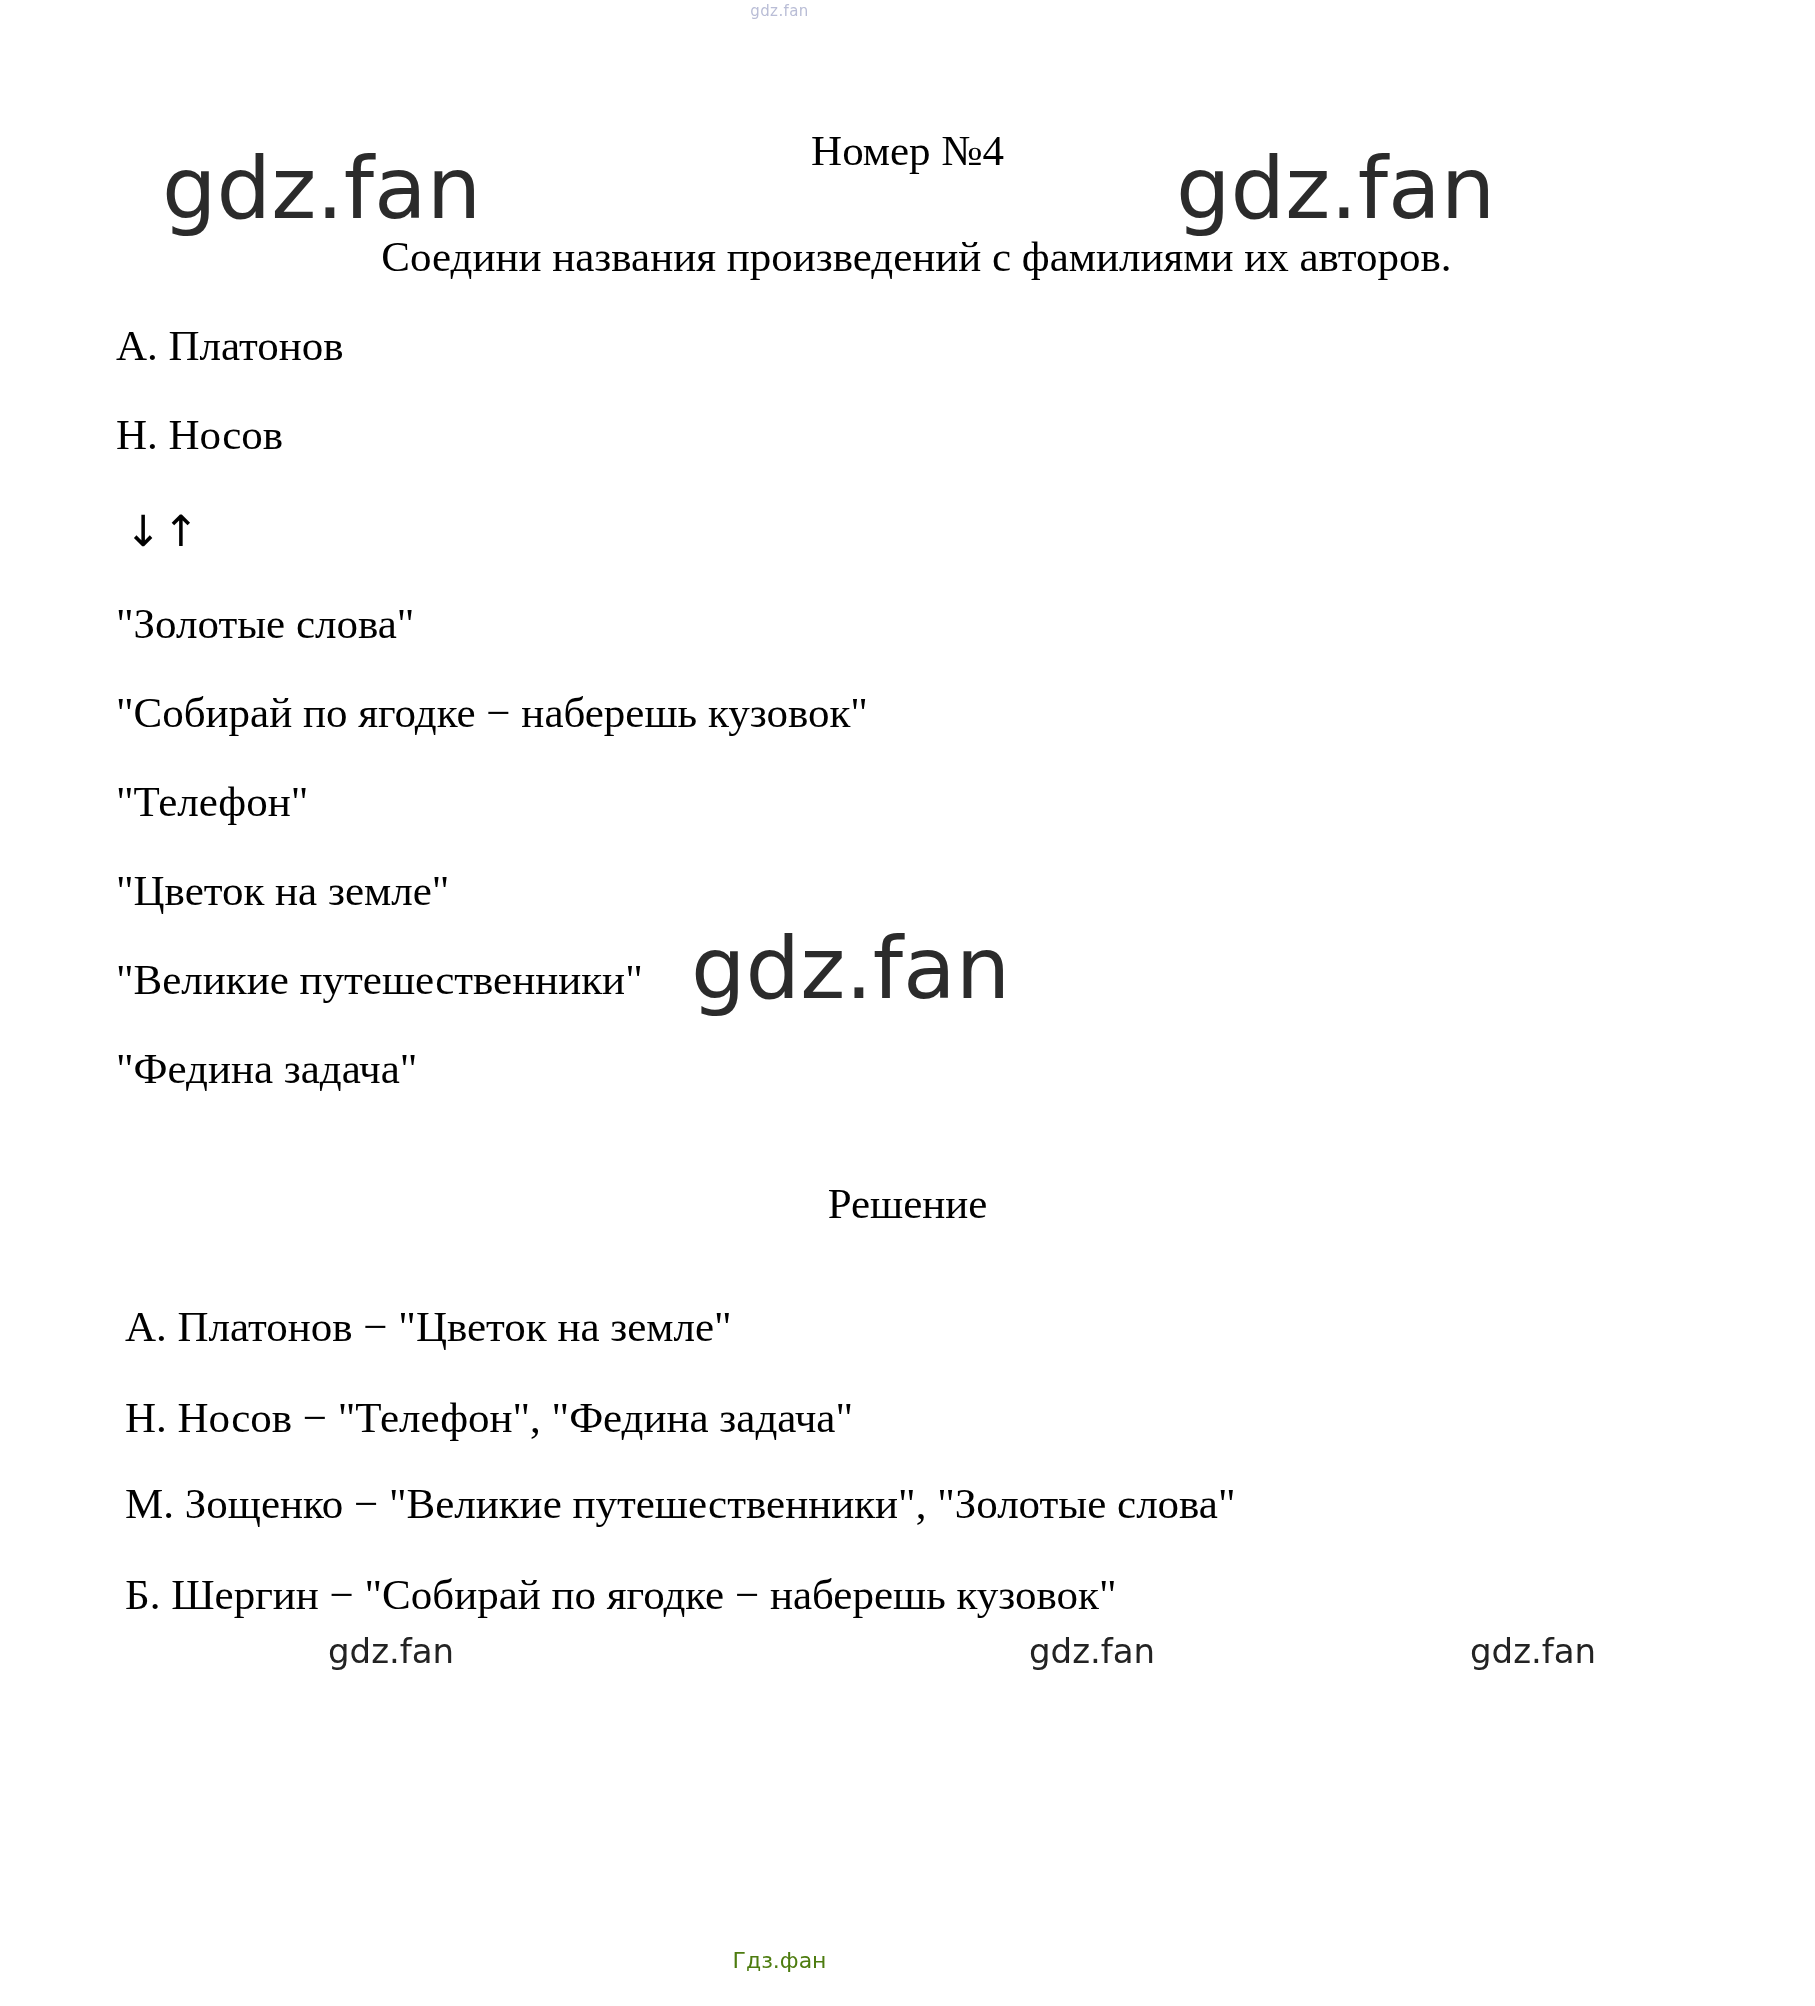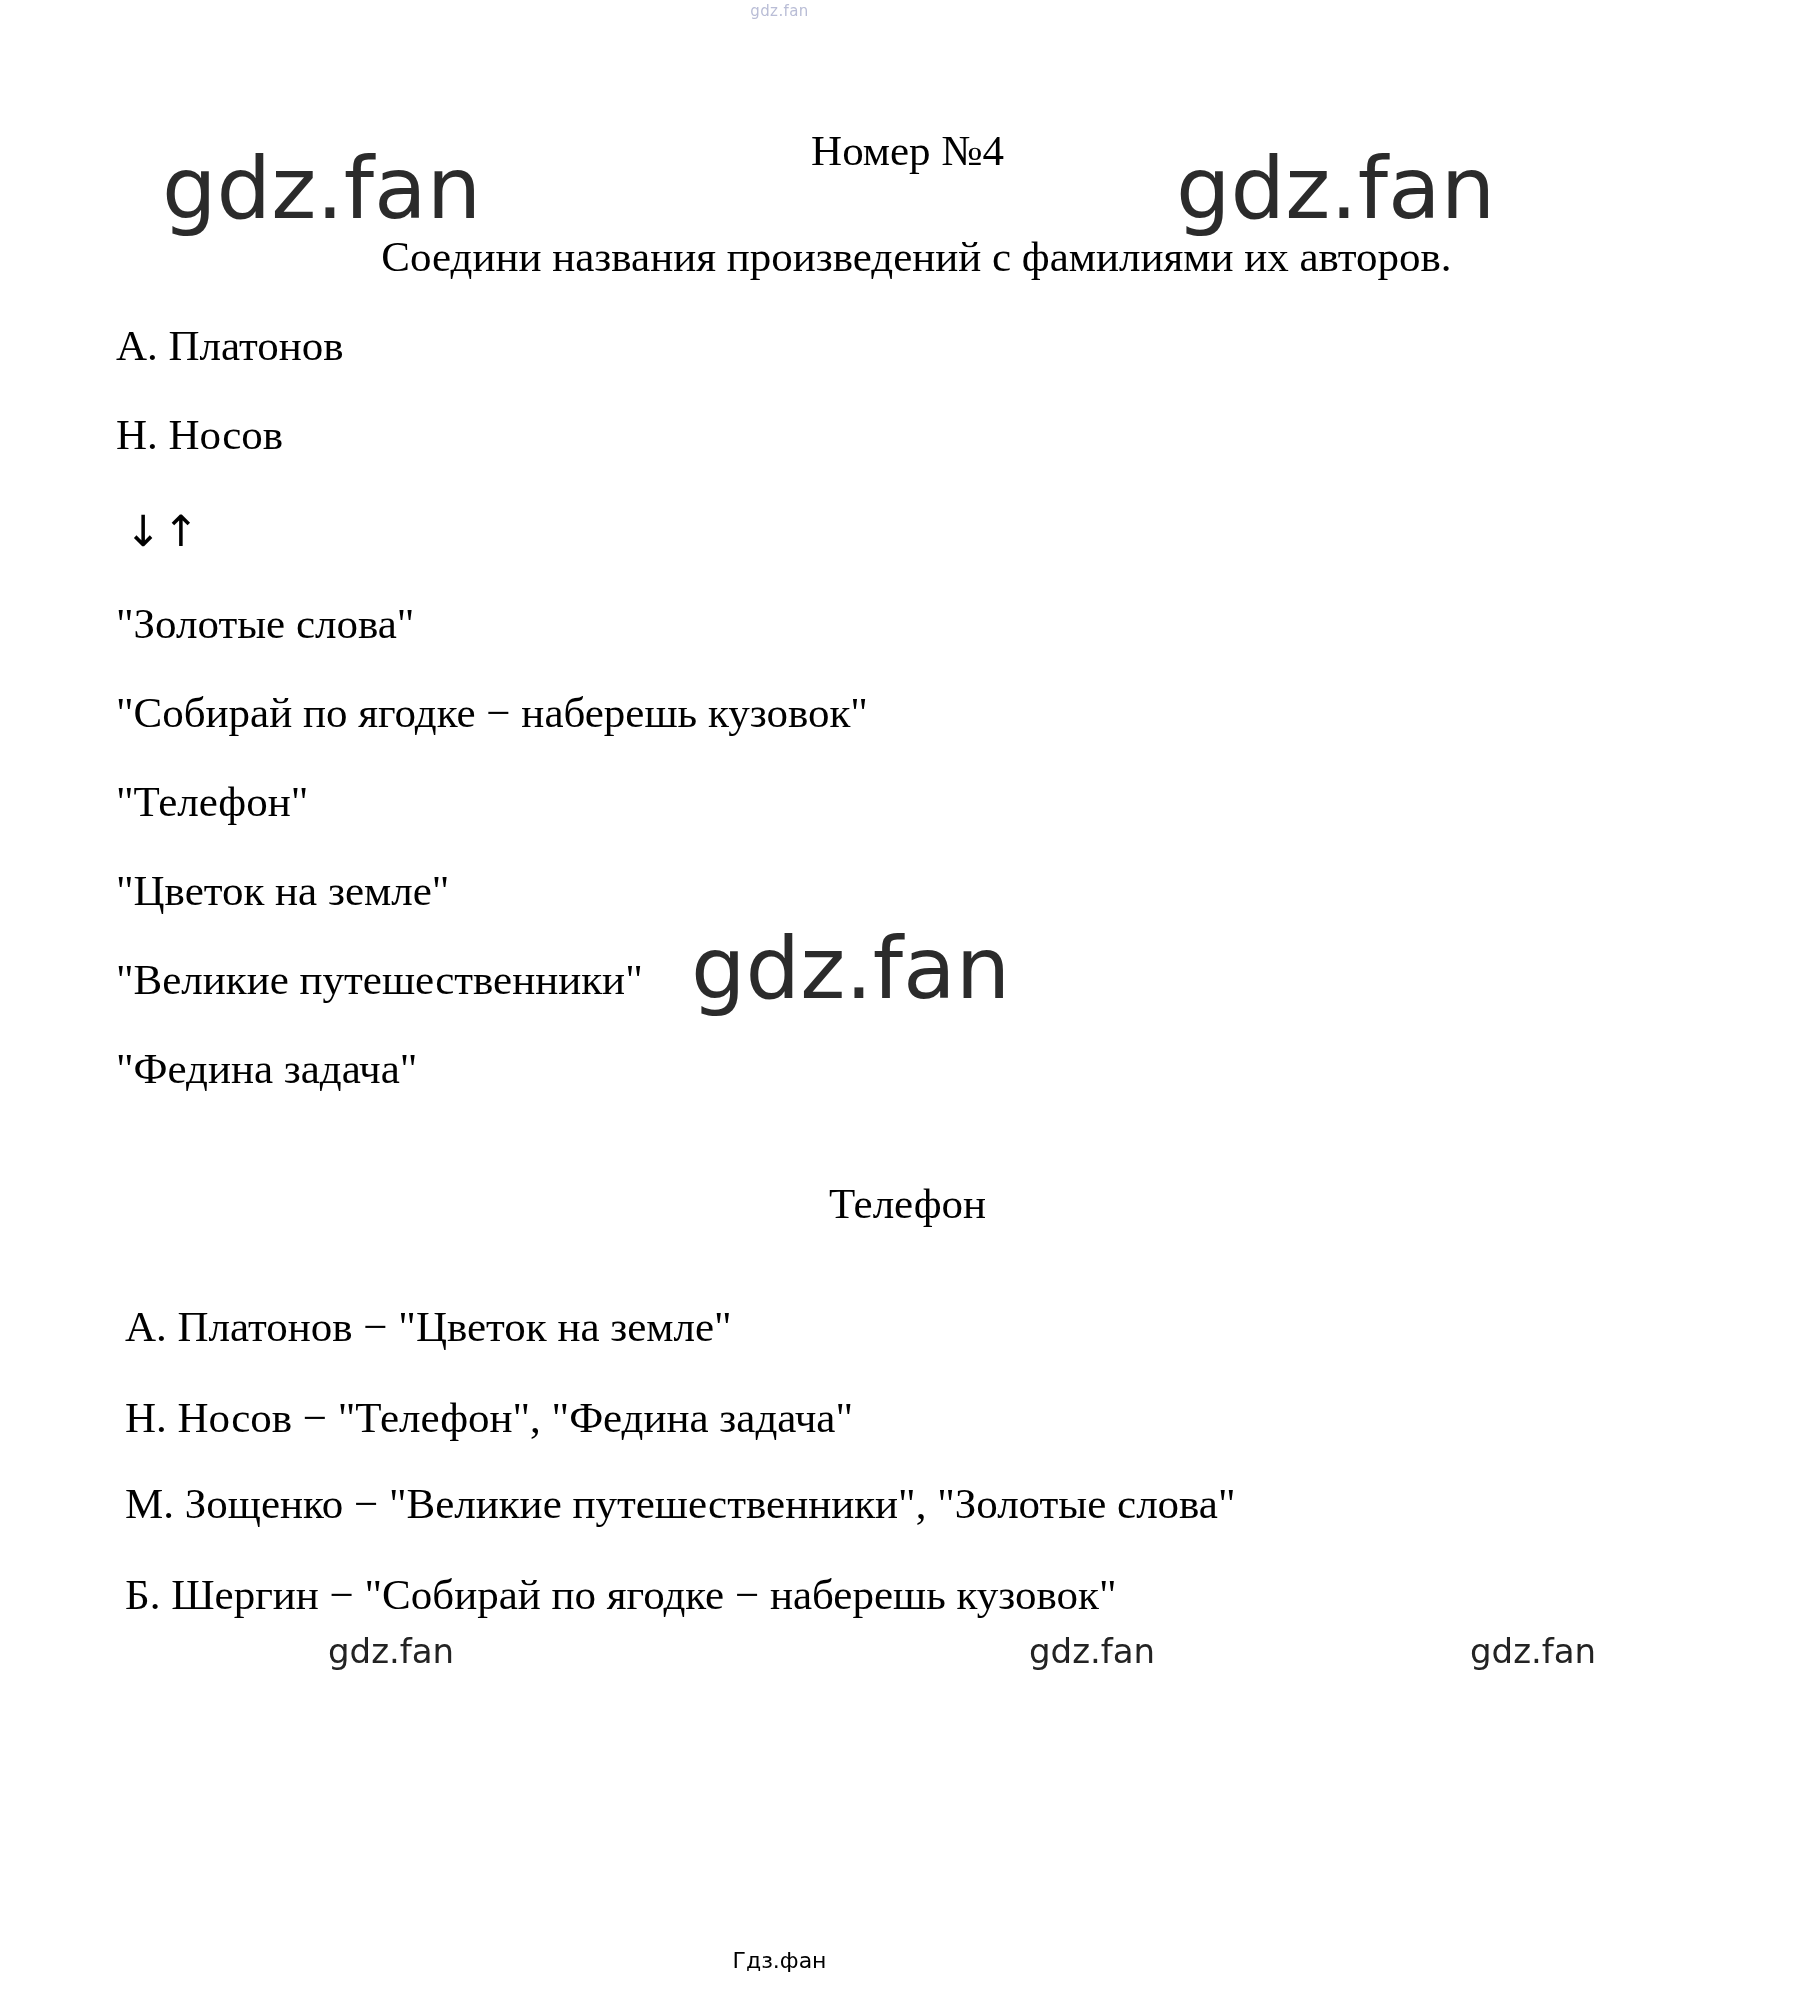--- a/index.html
+++ b/index.html
@@ -60,21 +60,21 @@
   .wm-sm.s2 { left: 1029px; top: 1631px; }
   .wm-sm.s3 { left: 1470px; top: 1631px; }
 
   .footer-wm {
     position: absolute;
     left: 50%;
     transform: translateX(-50%);
     bottom: 34px;
     font-family: "DejaVu Sans", sans-serif;
     font-size: 22px;
-    color: #000000;
+    color: #4d7c0f;
   }
 
   
   .content {
     position: absolute;
     left: 0;
     top: 4px;
     width: 1815px;
   }
 
@@ -141,21 +141,21 @@
 
     <div class="arrows">↓↑</div>
 
     <div class="item">"Золотые слова"</div>
     <div class="item">"Собирай по ягодке − наберешь кузовок"</div>
     <div class="item">"Телефон"</div>
     <div class="item">"Цветок на земле"</div>
     <div class="item">"Великие путешественники"</div>
     <div class="item">"Федина задача"</div>
 
-    <div class="section-head">Телефон</div>
+    <div class="section-head">Решение</div>
 
     <div class="answer" style="margin-top:77px;">А. Платонов − "Цветок на земле"</div>
     <div class="answer">Н. Носов − "Телефон", "Федина задача"</div>
     <div class="answer tight">М. Зощенко − "Великие путешественники", "Золотые слова"</div>
     <div class="answer">Б. Шергин − "Собирай по ягодке − наберешь кузовок"</div>
 
   </div>
 
   <div class="wm-big w1">gdz.fan</div>
   <div class="wm-big w2">gdz.fan</div>

